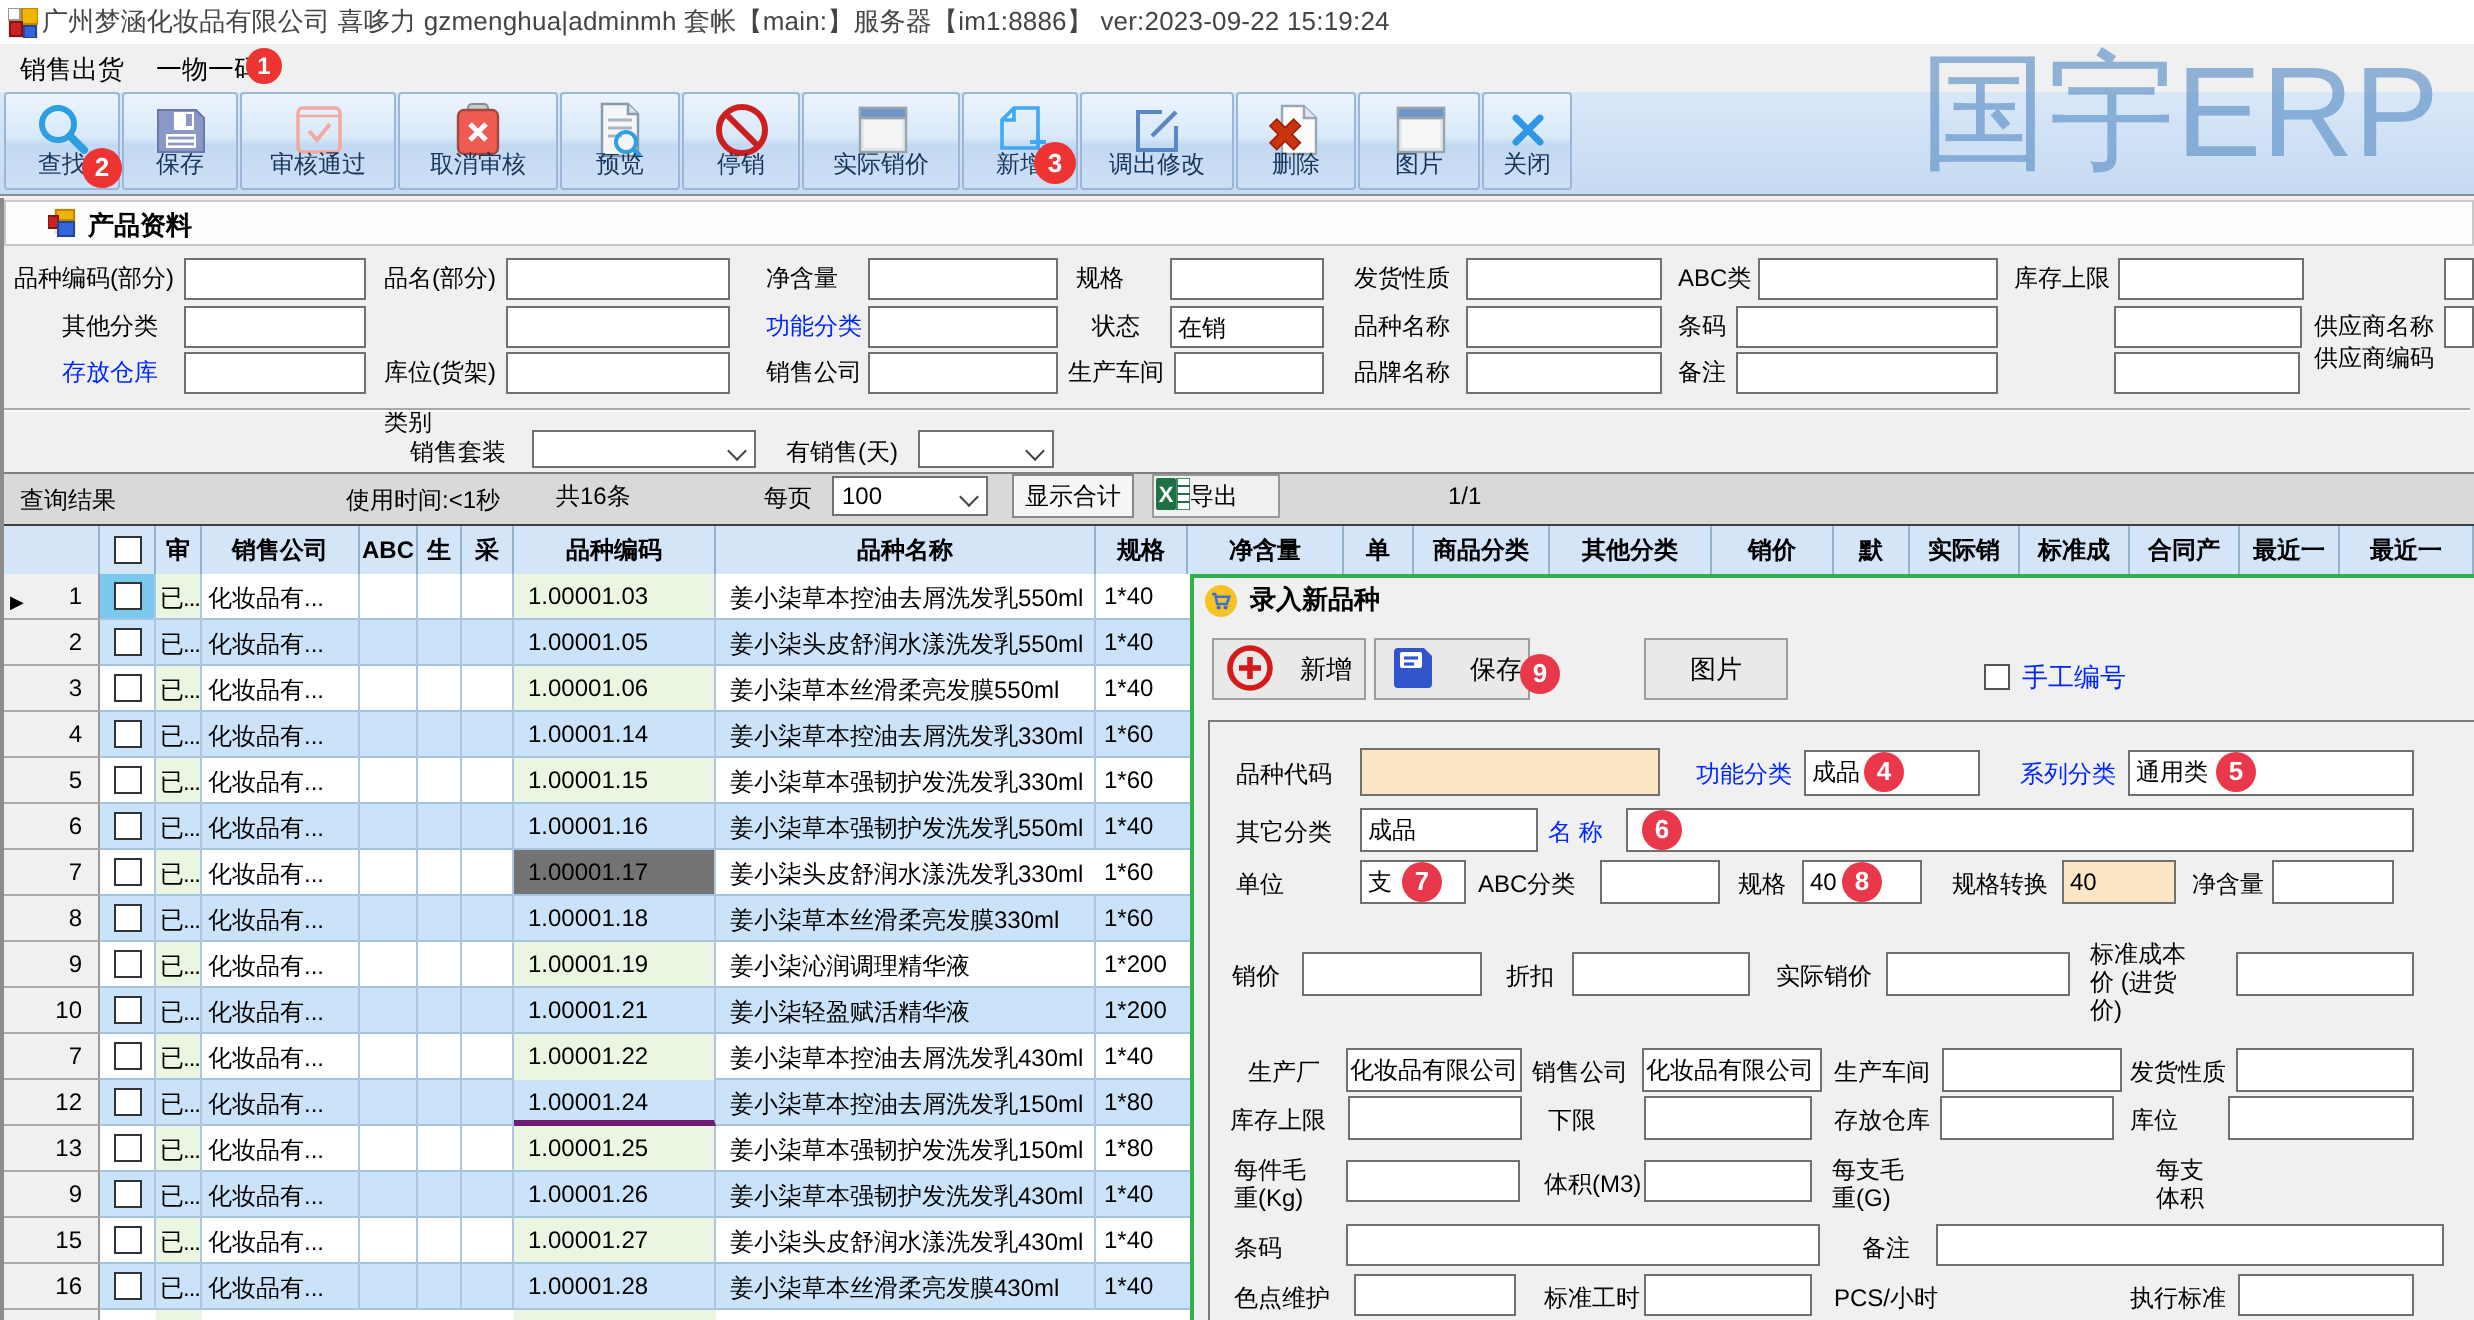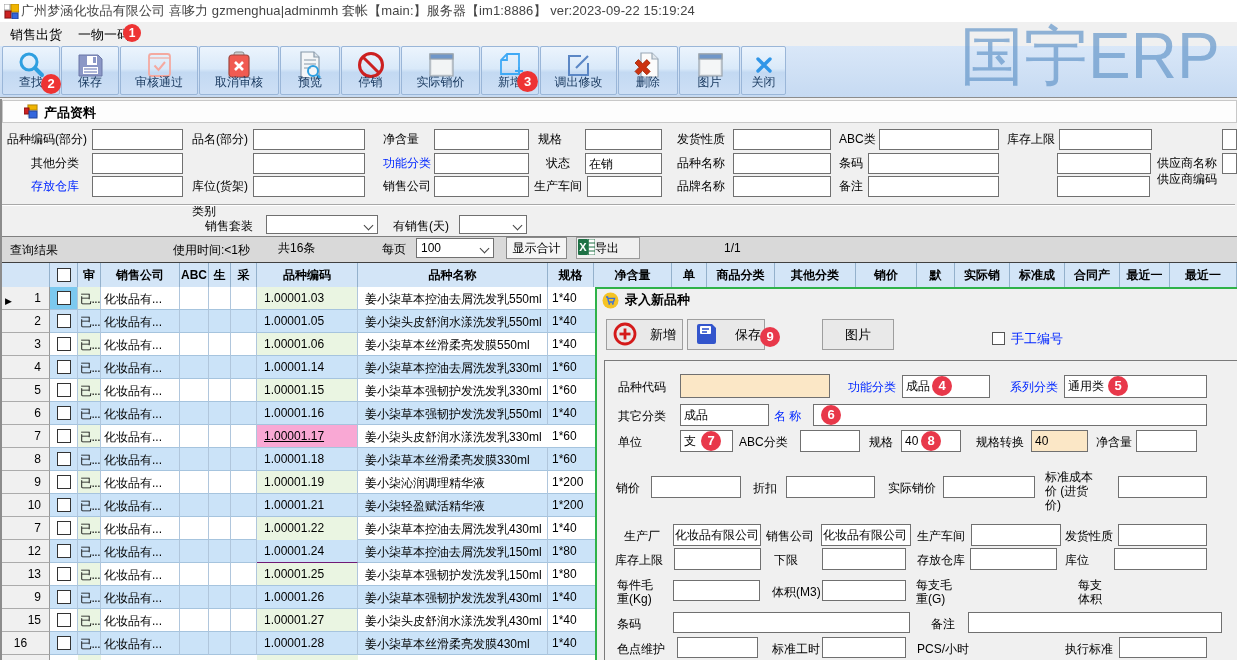--- a/index.html
+++ b/index.html
@@ -315,21 +315,21 @@
 <div class="abs" style="left:548px;top:402px;width:48px;height:23px;background:#cbe3f8;border-right:1px solid #2fb249;border-bottom:1px solid #a6c4de;padding:4px 0 0 4px;font-size:12px;">1*40</div>
 <div class="abs" style="left:0;top:425px;width:50px;height:23px;background:#f0f0f0;border-right:1px solid #999;border-bottom:1px solid #ababab;text-align:right;padding-right:8px;line-height:22px;font-size:12px;">7</div>
 <div class="abs" style="left:50px;top:425px;width:546px;height:23px;background:#ffffff;"></div>
 <div class="abs" style="left:50px;top:425px;width:28px;height:23px;background:#ffffff;border-right:1px solid #b0c6dc;border-bottom:1px solid #a6c4de;"></div>
 <div class="abs" style="left:57px;top:429px;width:14px;height:14px;background:#fff;border:1px solid #333;"></div>
 <div class="abs" style="left:78px;top:425px;width:23px;height:23px;background:#eaf5e2;border-right:1px solid #b0c6dc;border-bottom:1px solid #a6c4de;padding:4px 0 0 2px;font-size:12px;overflow:hidden;white-space:nowrap;letter-spacing:-0.5px;">已...</div>
 <div class="abs" style="left:101px;top:425px;width:79px;height:23px;background:#ffffff;border-right:1px solid #b0c6dc;border-bottom:1px solid #a6c4de;padding:4px 0 0 3px;font-size:12px;overflow:hidden;white-space:nowrap;">化妆品有...</div>
 <div class="abs" style="left:180px;top:425px;width:29px;height:23px;background:#ffffff;border-right:1px solid #b0c6dc;border-bottom:1px solid #a6c4de;"></div>
 <div class="abs" style="left:209px;top:425px;width:22px;height:23px;background:#ffffff;border-right:1px solid #b0c6dc;border-bottom:1px solid #a6c4de;"></div>
 <div class="abs" style="left:231px;top:425px;width:26px;height:23px;background:#ffffff;border-right:1px solid #b0c6dc;border-bottom:1px solid #a6c4de;"></div>
-<div class="abs" style="left:257px;top:425px;width:101px;height:23px;background:#f9a8d4;border-right:1px solid #b0c6dc;border-bottom:1px solid #a6c4de;padding:4px 0 0 7px;font-size:12px;text-decoration:underline;">1.00001.17</div>
+<div class="abs" style="left:257px;top:425px;width:101px;height:23px;background:#737373;border-right:1px solid #b0c6dc;border-bottom:1px solid #a6c4de;padding:4px 0 0 7px;font-size:12px;">1.00001.17</div>
 <div class="abs" style="left:358px;top:425px;width:196px;height:23px;background:#ffffff;border-right:1px solid #b0c6dc;border-bottom:1px solid #a6c4de;padding:4px 0 0 7px;font-size:12px;overflow:hidden;white-space:nowrap;">姜小柒头皮舒润水漾洗发乳330ml</div>
 <div class="abs" style="left:548px;top:425px;width:48px;height:23px;background:#ffffff;border-right:1px solid #2fb249;border-bottom:1px solid #a6c4de;padding:4px 0 0 4px;font-size:12px;">1*60</div>
 <div class="abs" style="left:0;top:448px;width:50px;height:23px;background:#f0f0f0;border-right:1px solid #999;border-bottom:1px solid #ababab;text-align:right;padding-right:8px;line-height:22px;font-size:12px;">8</div>
 <div class="abs" style="left:50px;top:448px;width:546px;height:23px;background:#cbe3f8;"></div>
 <div class="abs" style="left:50px;top:448px;width:28px;height:23px;background:#cbe3f8;border-right:1px solid #b0c6dc;border-bottom:1px solid #a6c4de;"></div>
 <div class="abs" style="left:57px;top:452px;width:14px;height:14px;background:#fff;border:1px solid #333;"></div>
 <div class="abs" style="left:78px;top:448px;width:23px;height:23px;background:#cbe3f8;border-right:1px solid #b0c6dc;border-bottom:1px solid #a6c4de;padding:4px 0 0 2px;font-size:12px;overflow:hidden;white-space:nowrap;letter-spacing:-0.5px;">已...</div>
 <div class="abs" style="left:101px;top:448px;width:79px;height:23px;background:#cbe3f8;border-right:1px solid #b0c6dc;border-bottom:1px solid #a6c4de;padding:4px 0 0 3px;font-size:12px;overflow:hidden;white-space:nowrap;">化妆品有...</div>
 <div class="abs" style="left:180px;top:448px;width:29px;height:23px;background:#cbe3f8;border-right:1px solid #b0c6dc;border-bottom:1px solid #a6c4de;"></div>
 <div class="abs" style="left:209px;top:448px;width:22px;height:23px;background:#cbe3f8;border-right:1px solid #b0c6dc;border-bottom:1px solid #a6c4de;"></div>
@@ -375,21 +375,21 @@
 <div class="abs" style="left:548px;top:517px;width:48px;height:23px;background:#ffffff;border-right:1px solid #2fb249;border-bottom:1px solid #a6c4de;padding:4px 0 0 4px;font-size:12px;">1*40</div>
 <div class="abs" style="left:0;top:540px;width:50px;height:23px;background:#f0f0f0;border-right:1px solid #999;border-bottom:1px solid #ababab;text-align:right;padding-right:8px;line-height:22px;font-size:12px;">12</div>
 <div class="abs" style="left:50px;top:540px;width:546px;height:23px;background:#cbe3f8;"></div>
 <div class="abs" style="left:50px;top:540px;width:28px;height:23px;background:#cbe3f8;border-right:1px solid #b0c6dc;border-bottom:1px solid #a6c4de;"></div>
 <div class="abs" style="left:57px;top:544px;width:14px;height:14px;background:#fff;border:1px solid #333;"></div>
 <div class="abs" style="left:78px;top:540px;width:23px;height:23px;background:#cbe3f8;border-right:1px solid #b0c6dc;border-bottom:1px solid #a6c4de;padding:4px 0 0 2px;font-size:12px;overflow:hidden;white-space:nowrap;letter-spacing:-0.5px;">已...</div>
 <div class="abs" style="left:101px;top:540px;width:79px;height:23px;background:#cbe3f8;border-right:1px solid #b0c6dc;border-bottom:1px solid #a6c4de;padding:4px 0 0 3px;font-size:12px;overflow:hidden;white-space:nowrap;">化妆品有...</div>
 <div class="abs" style="left:180px;top:540px;width:29px;height:23px;background:#cbe3f8;border-right:1px solid #b0c6dc;border-bottom:1px solid #a6c4de;"></div>
 <div class="abs" style="left:209px;top:540px;width:22px;height:23px;background:#cbe3f8;border-right:1px solid #b0c6dc;border-bottom:1px solid #a6c4de;"></div>
 <div class="abs" style="left:231px;top:540px;width:26px;height:23px;background:#cbe3f8;border-right:1px solid #b0c6dc;border-bottom:1px solid #a6c4de;"></div>
-<div class="abs" style="left:257px;top:540px;width:101px;height:23px;background:#cbe3f8;border-right:1px solid #b0c6dc;border-bottom:1px solid #701a75;padding:4px 0 0 7px;font-size:12px;">1.00001.24</div>
+<div class="abs" style="left:257px;top:540px;width:101px;height:23px;background:#cbe3f8;border-right:1px solid #b0c6dc;border-bottom:3px solid #701a75;padding:4px 0 0 7px;font-size:12px;">1.00001.24</div>
 <div class="abs" style="left:358px;top:540px;width:190px;height:23px;background:#cbe3f8;border-right:1px solid #b0c6dc;border-bottom:1px solid #a6c4de;padding:4px 0 0 7px;font-size:12px;overflow:hidden;white-space:nowrap;">姜小柒草本控油去屑洗发乳150ml</div>
 <div class="abs" style="left:548px;top:540px;width:48px;height:23px;background:#cbe3f8;border-right:1px solid #2fb249;border-bottom:1px solid #a6c4de;padding:4px 0 0 4px;font-size:12px;">1*80</div>
 <div class="abs" style="left:0;top:563px;width:50px;height:23px;background:#f0f0f0;border-right:1px solid #999;border-bottom:1px solid #ababab;text-align:right;padding-right:8px;line-height:22px;font-size:12px;">13</div>
 <div class="abs" style="left:50px;top:563px;width:546px;height:23px;background:#ffffff;"></div>
 <div class="abs" style="left:50px;top:563px;width:28px;height:23px;background:#ffffff;border-right:1px solid #b0c6dc;border-bottom:1px solid #a6c4de;"></div>
 <div class="abs" style="left:57px;top:567px;width:14px;height:14px;background:#fff;border:1px solid #333;"></div>
 <div class="abs" style="left:78px;top:563px;width:23px;height:23px;background:#eaf5e2;border-right:1px solid #b0c6dc;border-bottom:1px solid #a6c4de;padding:4px 0 0 2px;font-size:12px;overflow:hidden;white-space:nowrap;letter-spacing:-0.5px;">已...</div>
 <div class="abs" style="left:101px;top:563px;width:79px;height:23px;background:#ffffff;border-right:1px solid #b0c6dc;border-bottom:1px solid #a6c4de;padding:4px 0 0 3px;font-size:12px;overflow:hidden;white-space:nowrap;">化妆品有...</div>
 <div class="abs" style="left:180px;top:563px;width:29px;height:23px;background:#ffffff;border-right:1px solid #b0c6dc;border-bottom:1px solid #a6c4de;"></div>
 <div class="abs" style="left:209px;top:563px;width:22px;height:23px;background:#ffffff;border-right:1px solid #b0c6dc;border-bottom:1px solid #a6c4de;"></div>
@@ -414,21 +414,21 @@
 <div class="abs" style="left:50px;top:609px;width:28px;height:23px;background:#ffffff;border-right:1px solid #b0c6dc;border-bottom:1px solid #a6c4de;"></div>
 <div class="abs" style="left:57px;top:613px;width:14px;height:14px;background:#fff;border:1px solid #333;"></div>
 <div class="abs" style="left:78px;top:609px;width:23px;height:23px;background:#eaf5e2;border-right:1px solid #b0c6dc;border-bottom:1px solid #a6c4de;padding:4px 0 0 2px;font-size:12px;overflow:hidden;white-space:nowrap;letter-spacing:-0.5px;">已...</div>
 <div class="abs" style="left:101px;top:609px;width:79px;height:23px;background:#ffffff;border-right:1px solid #b0c6dc;border-bottom:1px solid #a6c4de;padding:4px 0 0 3px;font-size:12px;overflow:hidden;white-space:nowrap;">化妆品有...</div>
 <div class="abs" style="left:180px;top:609px;width:29px;height:23px;background:#ffffff;border-right:1px solid #b0c6dc;border-bottom:1px solid #a6c4de;"></div>
 <div class="abs" style="left:209px;top:609px;width:22px;height:23px;background:#ffffff;border-right:1px solid #b0c6dc;border-bottom:1px solid #a6c4de;"></div>
 <div class="abs" style="left:231px;top:609px;width:26px;height:23px;background:#ffffff;border-right:1px solid #b0c6dc;border-bottom:1px solid #a6c4de;"></div>
 <div class="abs" style="left:257px;top:609px;width:101px;height:23px;background:#eaf5e2;border-right:1px solid #b0c6dc;border-bottom:1px solid #a6c4de;padding:4px 0 0 7px;font-size:12px;">1.00001.27</div>
 <div class="abs" style="left:358px;top:609px;width:190px;height:23px;background:#ffffff;border-right:1px solid #b0c6dc;border-bottom:1px solid #a6c4de;padding:4px 0 0 7px;font-size:12px;overflow:hidden;white-space:nowrap;">姜小柒头皮舒润水漾洗发乳430ml</div>
 <div class="abs" style="left:548px;top:609px;width:48px;height:23px;background:#ffffff;border-right:1px solid #2fb249;border-bottom:1px solid #a6c4de;padding:4px 0 0 4px;font-size:12px;">1*40</div>
-<div class="abs" style="left:0;top:632px;width:50px;height:23px;background:#f0f0f0;border-right:1px solid #999;border-bottom:1px solid #ababab;text-align:center;padding-right:8px;line-height:22px;font-size:12px;">16</div>
+<div class="abs" style="left:0;top:632px;width:50px;height:23px;background:#f0f0f0;border-right:1px solid #999;border-bottom:1px solid #ababab;text-align:right;padding-right:8px;line-height:22px;font-size:12px;">16</div>
 <div class="abs" style="left:50px;top:632px;width:546px;height:23px;background:#cbe3f8;"></div>
 <div class="abs" style="left:50px;top:632px;width:28px;height:23px;background:#cbe3f8;border-right:1px solid #b0c6dc;border-bottom:1px solid #a6c4de;"></div>
 <div class="abs" style="left:57px;top:636px;width:14px;height:14px;background:#fff;border:1px solid #333;"></div>
 <div class="abs" style="left:78px;top:632px;width:23px;height:23px;background:#cbe3f8;border-right:1px solid #b0c6dc;border-bottom:1px solid #a6c4de;padding:4px 0 0 2px;font-size:12px;overflow:hidden;white-space:nowrap;letter-spacing:-0.5px;">已...</div>
 <div class="abs" style="left:101px;top:632px;width:79px;height:23px;background:#cbe3f8;border-right:1px solid #b0c6dc;border-bottom:1px solid #a6c4de;padding:4px 0 0 3px;font-size:12px;overflow:hidden;white-space:nowrap;">化妆品有...</div>
 <div class="abs" style="left:180px;top:632px;width:29px;height:23px;background:#cbe3f8;border-right:1px solid #b0c6dc;border-bottom:1px solid #a6c4de;"></div>
 <div class="abs" style="left:209px;top:632px;width:22px;height:23px;background:#cbe3f8;border-right:1px solid #b0c6dc;border-bottom:1px solid #a6c4de;"></div>
 <div class="abs" style="left:231px;top:632px;width:26px;height:23px;background:#cbe3f8;border-right:1px solid #b0c6dc;border-bottom:1px solid #a6c4de;"></div>
 <div class="abs" style="left:257px;top:632px;width:101px;height:23px;background:#cbe3f8;border-right:1px solid #b0c6dc;border-bottom:1px solid #a6c4de;padding:4px 0 0 7px;font-size:12px;">1.00001.28</div>
 <div class="abs" style="left:358px;top:632px;width:190px;height:23px;background:#cbe3f8;border-right:1px solid #b0c6dc;border-bottom:1px solid #a6c4de;padding:4px 0 0 7px;font-size:12px;overflow:hidden;white-space:nowrap;">姜小柒草本丝滑柔亮发膜430ml</div>

